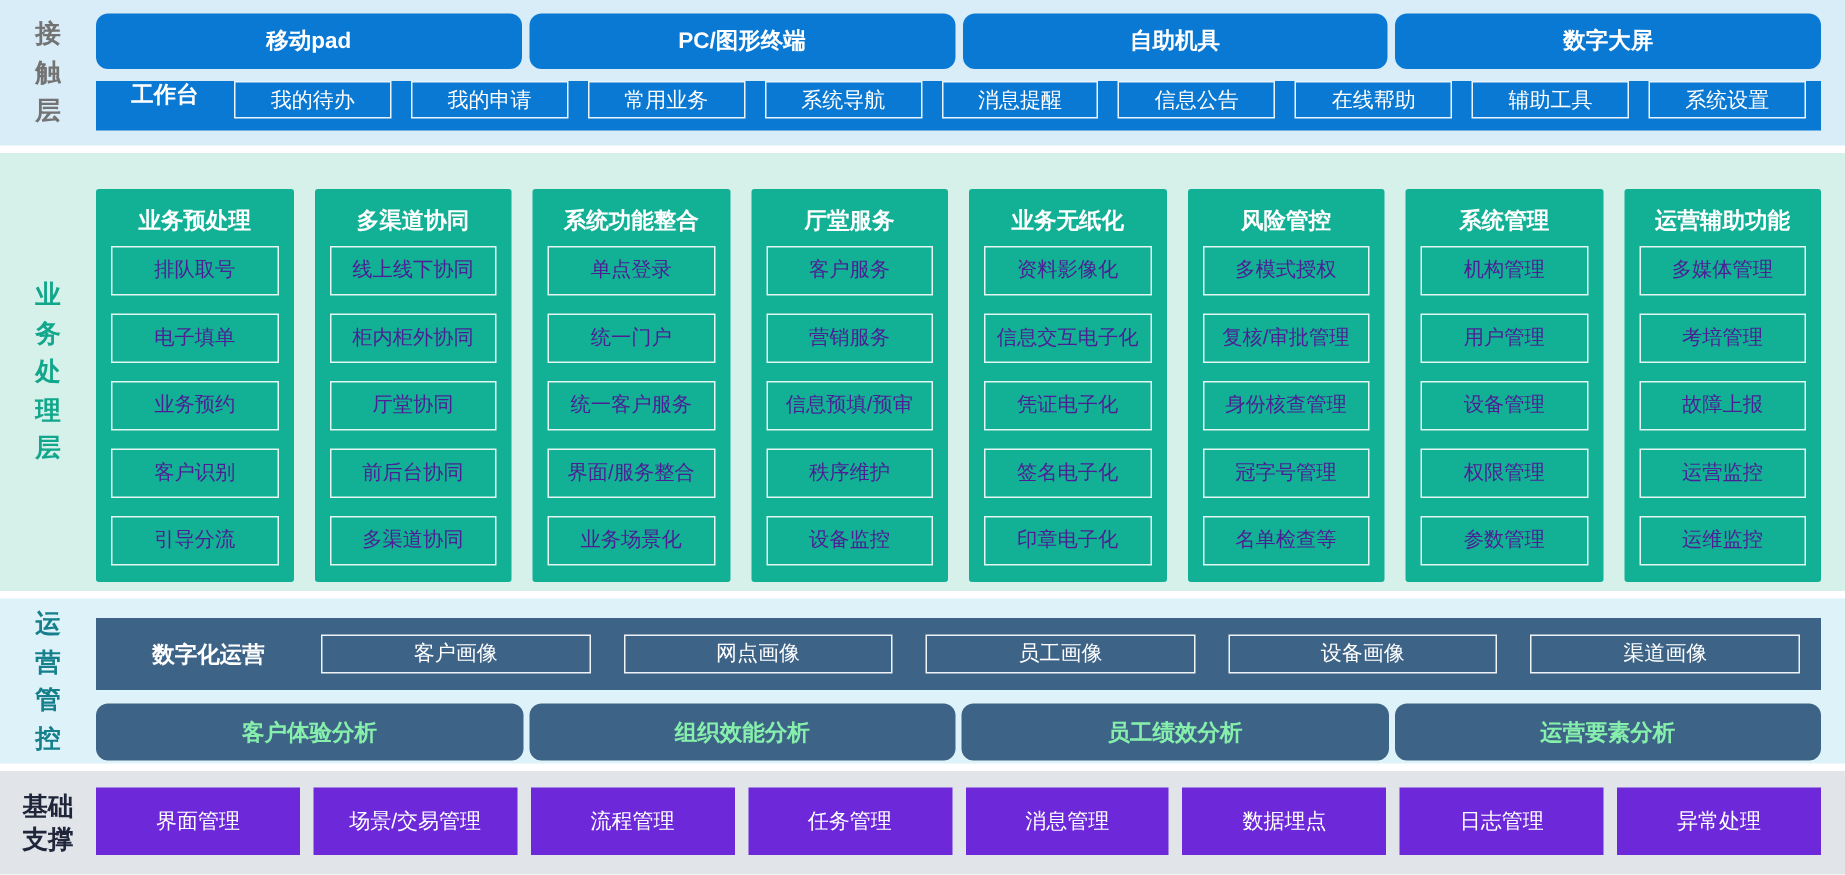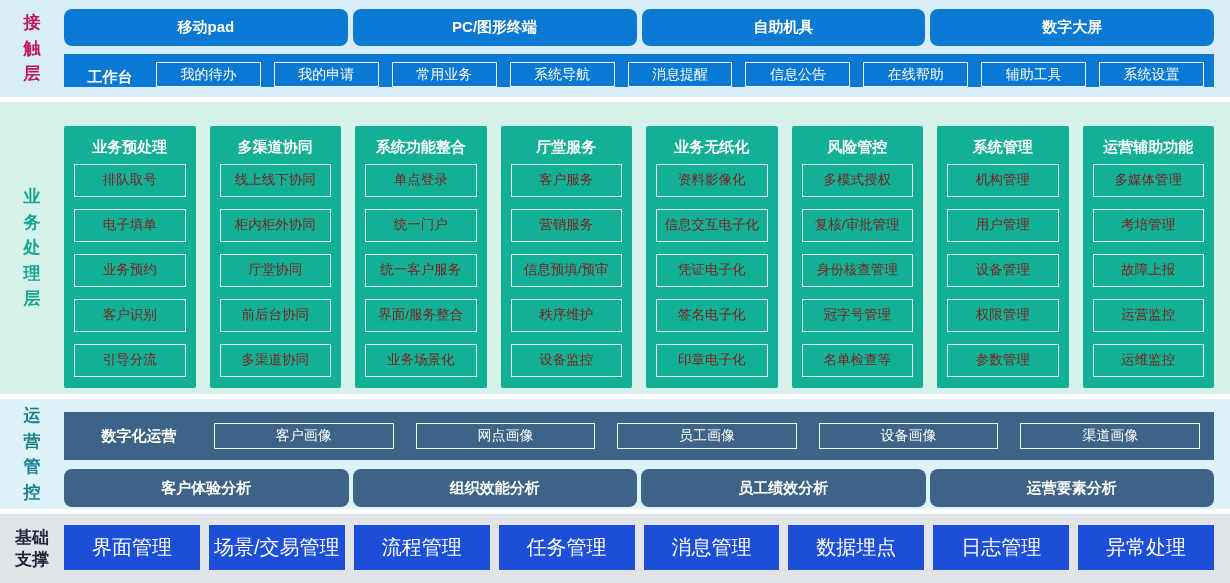--- a/index.html
+++ b/index.html
@@ -8,60 +8,60 @@
   .page { width:1230px; height:583px; background:#ffffff; }
 
   .band { display:flex; width:1230px; }
   .band-contact    { height:97px;  background:#d9edf9; margin-bottom:5px; }
   .band-business   { height:292px; background:#d6f0ea; margin-bottom:5px; }
   .band-operation  { height:110px; background:#def2f9; margin-bottom:5px; }
   .band-foundation { height:69px;  background:#e1e4e8; }
 
   .gutter { width:64px; flex:0 0 64px; display:flex; align-items:center; justify-content:center; }
   .layer-label { font-weight:bold; font-size:17px; text-align:center; word-break:break-all; }
-  .v1 { width:19px; line-height:1.5; color:#be185d; }
+  .v1 { width:19px; line-height:1.5; color:#737373; }
   .v2 { width:19px; line-height:1.5; color:#12a78c; }
   .v3 { width:19px; line-height:1.5; color:#15808c; }
   .v4 { width:38px; line-height:1.25; color:#20263a; }
 
   .content { flex:1; padding-right:16px; }
 
   
   .terminal-row { display:flex; gap:5px; margin-top:9px; }
   .terminal-btn { flex:1; height:37px; background:#0a79d3; border-radius:8px; color:#fff;
     font-weight:bold; font-size:15px; display:flex; align-items:center; justify-content:center; }
-  .workbench-bar { margin-top:8px; height:33px; background:#0a79d3; display:flex; align-items:flex-end; }
+  .workbench-bar { margin-top:8px; height:33px; background:#0a79d3; display:flex; align-items:flex-start; }
   .workbench-label { width:92px; flex:0 0 92px; color:#fff; font-weight:bold; font-size:15px; text-align:center; }
   .workbench-items { flex:1; display:flex; gap:13px; align-items:center; padding-right:10px; }
   .outline-box { border:1px solid rgba(255,255,255,0.92); color:#fff; display:flex;
     align-items:center; justify-content:center; text-align:center; }
   .wb { flex:1; height:25px; font-size:14px; }
 
   
   .biz-columns { display:flex; gap:14px; margin-top:24px; }
   .biz-col { flex:1; background:#12b095; border-radius:2px; padding:7px 10px 11px; }
   .biz-title { color:#fff; font-weight:bold; font-size:15px; text-align:center; height:28px;
     display:flex; align-items:center; justify-content:center; }
   .biz-items { display:flex; flex-direction:column; gap:12px; margin-top:3px; }
   .biz-box { height:33px; font-size:13.5px; line-height:1.1; padding:0 2px;
-    border:1px solid rgba(255,255,255,0.88); color:#7f1d1d; display:flex;
+    border:1px solid rgba(255,255,255,0.88); color:#4c1d95; display:flex;
     align-items:center; justify-content:center; text-align:center; }
 
   
   .digital-bar { margin-top:13px; height:48px; background:#3d6386; display:flex; align-items:center; }
   .digital-label { width:150px; flex:0 0 150px; color:#fff; font-weight:bold; font-size:15px; text-align:center; }
   .portrait-items { flex:1; display:flex; gap:22px; align-items:center; padding-right:14px; }
   .portrait-box { flex:1; height:26px; font-size:14px; }
   .analysis-row { display:flex; gap:4px; margin-top:9px; }
-  .analysis-bar { flex:1; height:38px; background:#3d6386; border-radius:8px; color:#ffffff;
+  .analysis-bar { flex:1; height:38px; background:#3d6386; border-radius:8px; color:#86efac;
     font-weight:bold; font-size:15px; display:flex; align-items:center; justify-content:center; }
 
   
   .foundation-row { display:flex; gap:9px; margin-top:11px; }
-  .foundation-box { flex:1; height:45px; background:#1d4ed8; color:#fff; font-size:20px;
+  .foundation-box { flex:1; height:45px; background:#6d28d9; color:#fff; font-size:14px;
     display:flex; align-items:center; justify-content:center; }
 </style>
 </head>
 <body>
 
 <div class="page">
 
   <section class="band band-contact">
     <div class="gutter">
       <div class="layer-label v1">接触层</div>

